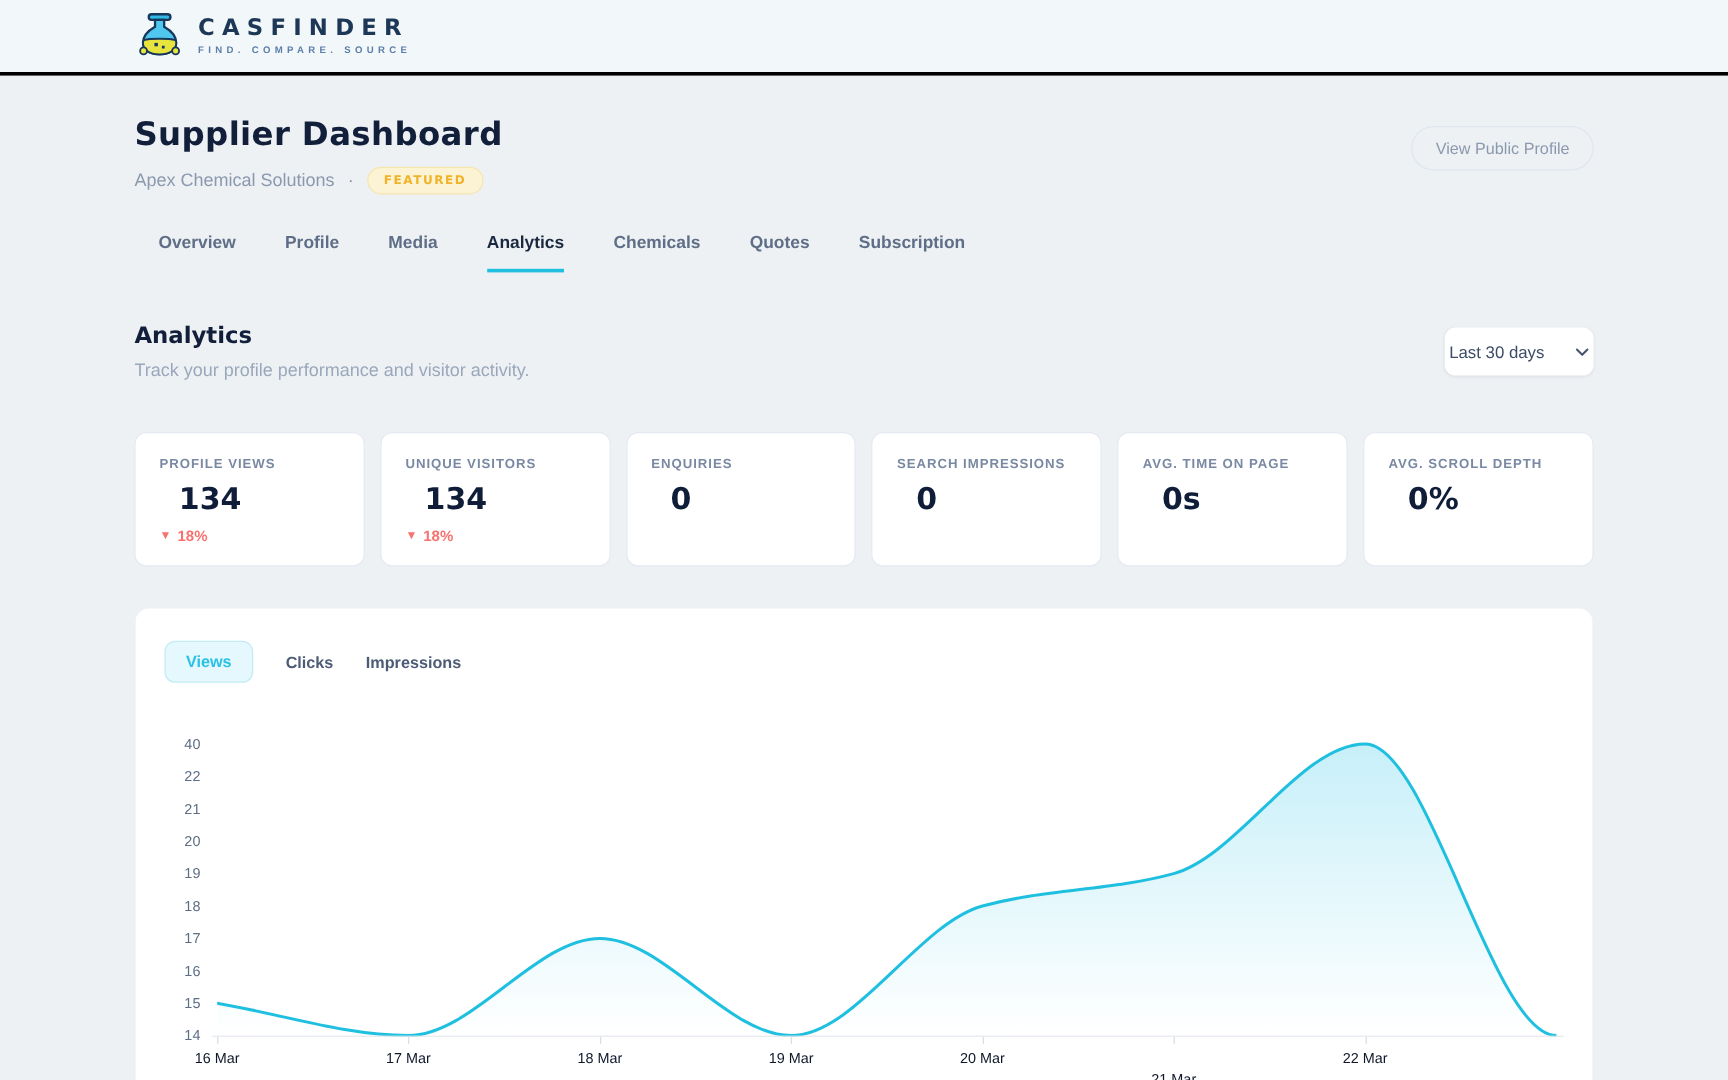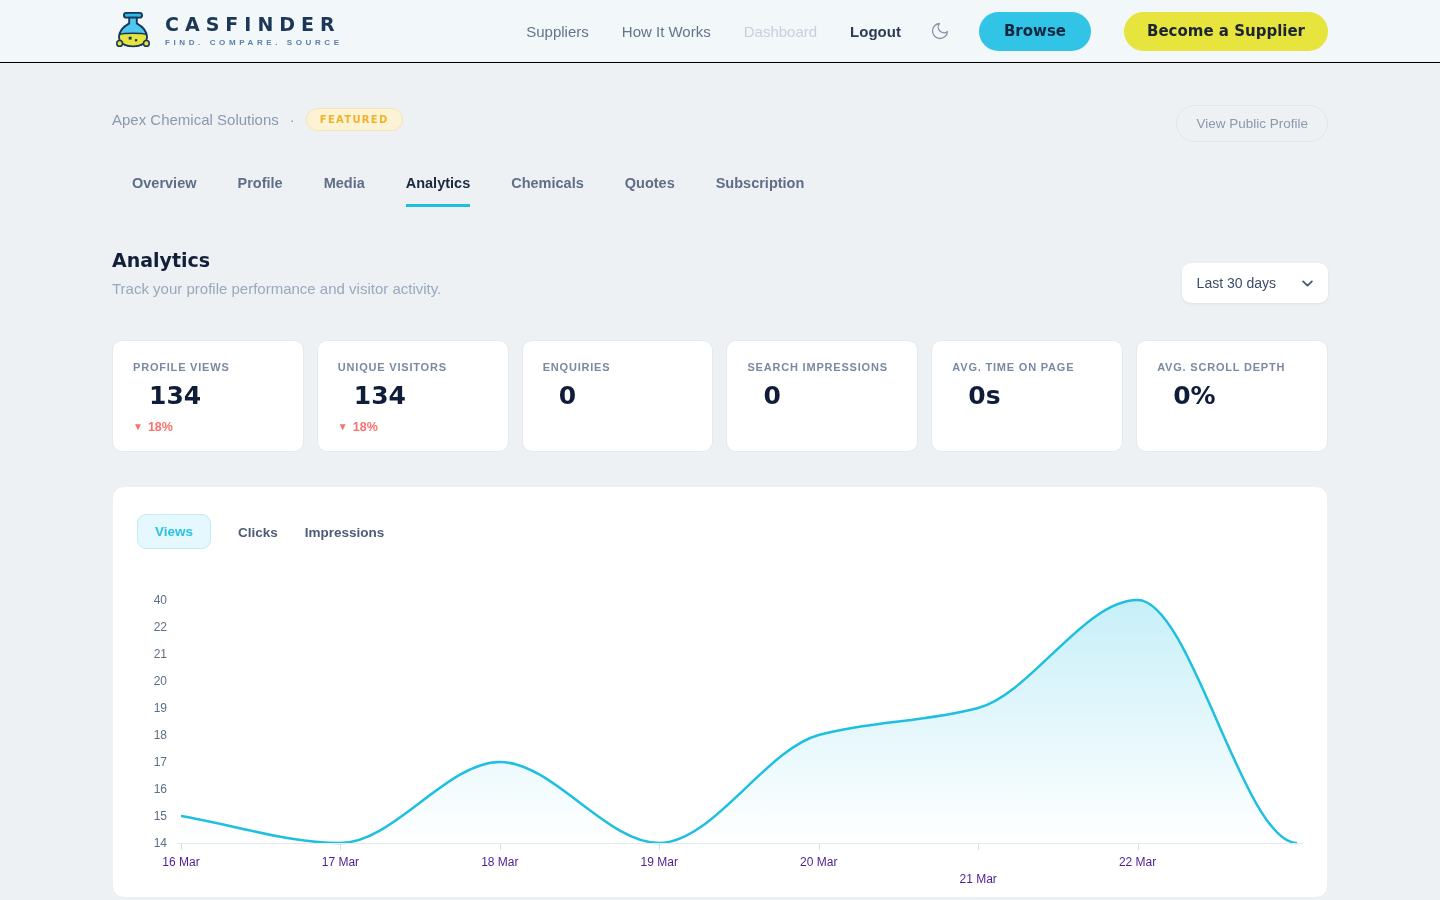--- a/index.html
+++ b/index.html
@@ -6,21 +6,21 @@
   html,body { margin:0; padding:0; }
   body {
     width:1440px; height:900px; overflow:hidden;
     background:#eef1f4;
     font-family:"Liberation Sans", sans-serif;
     color:#15233e;
     -webkit-font-smoothing:antialiased;
   }
   
   .header {
-    height:63px; background:#f2f7f9; border-bottom:1px solid #000000;
+    height:63px; background:#f2f7f9; border-bottom:3px solid #000000;
     display:flex; align-items:center; padding:0 112px;
   }
   .brand { display:flex; align-items:center; gap:11px; cursor:pointer; }
   .brand-text { display:flex; flex-direction:column; }
   .brand-name {
     font-family:"DejaVu Sans", sans-serif; font-weight:bold;
     font-size:19px; letter-spacing:6px; color:#1d3756; line-height:1;
   }
   .brand-tag {
     font-size:8px; font-weight:bold; letter-spacing:3.6px;
@@ -62,23 +62,23 @@
   .tab {
     font-size:14.5px; font-weight:bold; color:#5e6e87;
     padding-bottom:13px; cursor:pointer; border-bottom:3px solid transparent;
   }
   .tab--active { color:#1b2940; border-bottom-color:#1fbfe0; }
 
   .section-head { display:flex; justify-content:space-between; align-items:flex-start; margin-top:42px; }
   .section-title { font-family:"DejaVu Sans", sans-serif; font-weight:bold; font-size:19px; margin:0; color:#121f3a; }
   .section-sub { margin:9px 0 17px; font-size:15px; color:#9aa8bc; }
   .range-select {
-    background:#fff; border:none; border-radius:9px; padding:12px 15px;
+    background:#fff; border:none; border-radius:9px; padding:12px 4px;
     font-size:14px; color:#3c4c66; display:flex; gap:26px; align-items:center;
-    box-shadow:0 1px 3px rgba(25,45,80,.08); cursor:pointer; margin-top:14px;
+    box-shadow:0 1px 3px rgba(25,45,80,.08); cursor:pointer; margin-top:4px;
     font-family:"Liberation Sans", sans-serif;
   }
 
   .stats { display:grid; grid-template-columns:repeat(6,1fr); gap:13px; margin-top:26px; }
   .stat-card {
     background:#fff; border:1px solid #e4e9f1; border-radius:10px;
     padding:20px 20px; height:112px;
   }
   .stat-label { font-size:11px; font-weight:bold; letter-spacing:.8px; color:#7a89a3; }
   .stat-value {
@@ -97,21 +97,21 @@
   .chart-tab { font-size:13.5px; font-weight:bold; color:#4c5c76; cursor:pointer; padding:9px 0; }
   .chart-tab--active {
     background:#e4f8fd; border:1px solid #c3ebf5; color:#29c1e4;
     border-radius:9px; padding:9px 17px;
   }
   .chart-area { position:relative; margin-top:38px; height:310px; }
   .y-label { position:absolute; left:0; width:30px; text-align:right; font-size:12px; color:#5d6e85; }
   .chart-svg { position:absolute; left:44px; top:10px; }
   .baseline { position:absolute; left:40px; width:1126px; top:256px; border-top:1px solid #e3e8ee; }
   .tick { position:absolute; width:1px; height:6px; background:#d8dee7; top:257px; }
-  .x-label { position:absolute; top:268px; font-size:12px; color:#4c1d95; transform:translateX(-50%); white-space:nowrap; }
+  .x-label { position:absolute; top:268px; font-size:12px; color:#0f172a; transform:translateX(-50%); white-space:nowrap; }
 </style>
 </head>
 <body>
 
 <div class="header">
   <div class="brand">
     <span style="display:flex;">
       <svg width="42" height="42" viewBox="0 0 44 44">
         <rect x="12.5" y="3" width="19" height="5" rx="2.5" fill="#2fb9e4" stroke="#17375c" stroke-width="2"></rect>
         <path d="M18 8 L18 14 C11 18 7.5 22.5 7.5 28 C7.5 34 13 38 22 38 C31 38 36.5 34 36.5 28 C36.5 22.5 33 18 26 14 L26 8 Z" fill="#4fc7ee" stroke="#17375c" stroke-width="2"></path>
@@ -120,39 +120,27 @@
         <circle cx="36" cy="35" r="3" fill="#e8e43e" stroke="#17375c" stroke-width="1.6"></circle>
         <rect x="17.5" y="28" width="3" height="3" fill="#17375c"></rect>
         <rect x="24" y="30.5" width="2.4" height="2.4" fill="#17375c"></rect>
       </svg>
     </span>
     <span class="brand-text">
       <span class="brand-name">CASFINDER</span>
       <span class="brand-tag">FIND. COMPARE. SOURCE</span>
     </span>
   </div>
-  <div class="nav">
-    <span class="nav-link">Suppliers</span>
-    <span class="nav-link">How It Works</span>
-    <span class="nav-link nav-link--muted">Dashboard</span>
-    <span class="nav-link nav-link--strong">Logout</span>
-    <span class="theme-toggle">
-      <svg width="20" height="20" viewBox="0 0 24 24" fill="none" stroke="#8a96a8" stroke-width="1.6" stroke-linejoin="round">
-        <path d="M21 12.79A9 9 0 1 1 11.21 3 7 7 0 0 0 21 12.79z"></path>
-      </svg>
-    </span>
-    <button class="btn btn--browse">Browse</button>
-    <button class="btn btn--yellow">Become a Supplier</button>
-  </div>
 </div>
 
 <div class="container">
 
   <div class="title-row">
     <div>
+      <h1 class="page-title">Supplier Dashboard</h1>
       <div class="subtitle-row">
         <span>Apex Chemical Solutions</span>
         <span>·</span>
         <span class="badge-featured">FEATURED</span>
       </div>
     </div>
     <button class="view-profile-btn">View Public Profile</button>
   </div>
 
   <div class="tabs">

